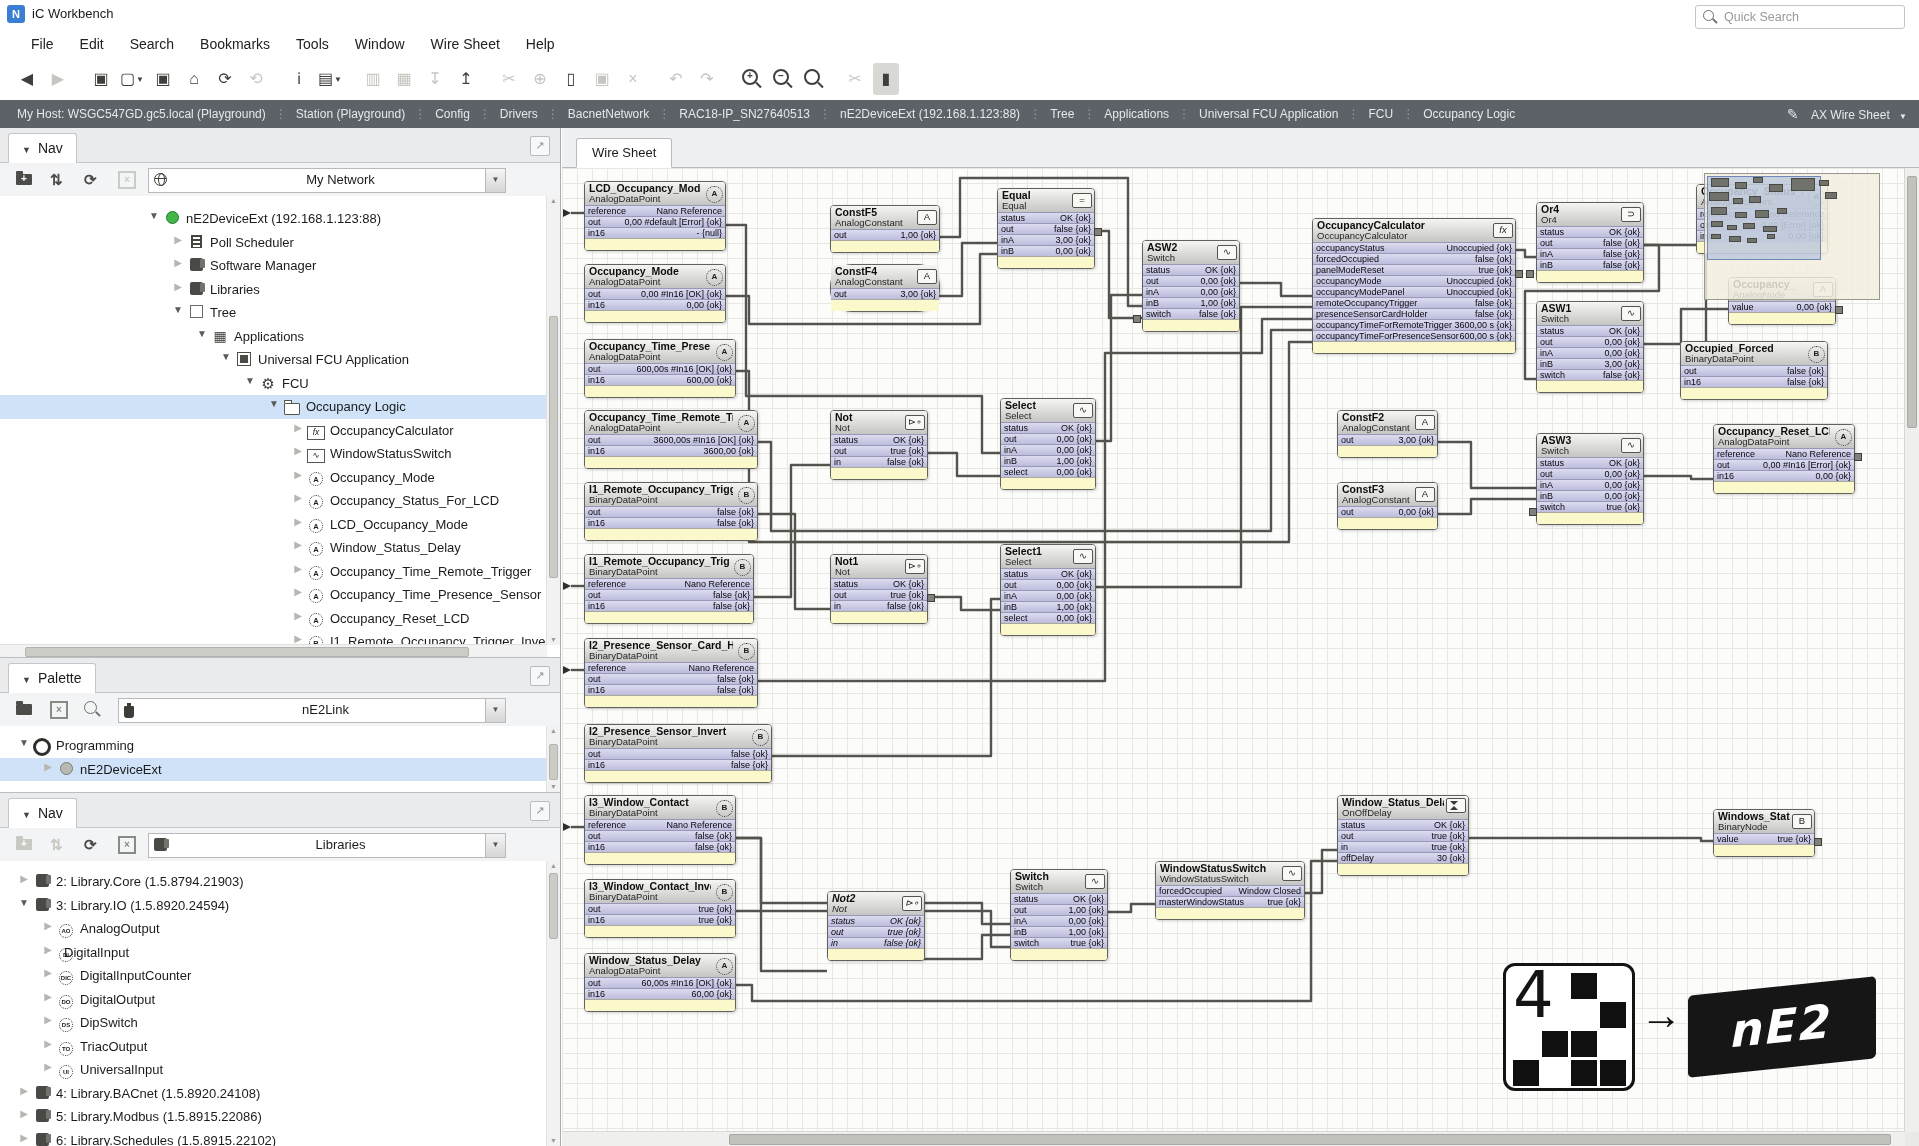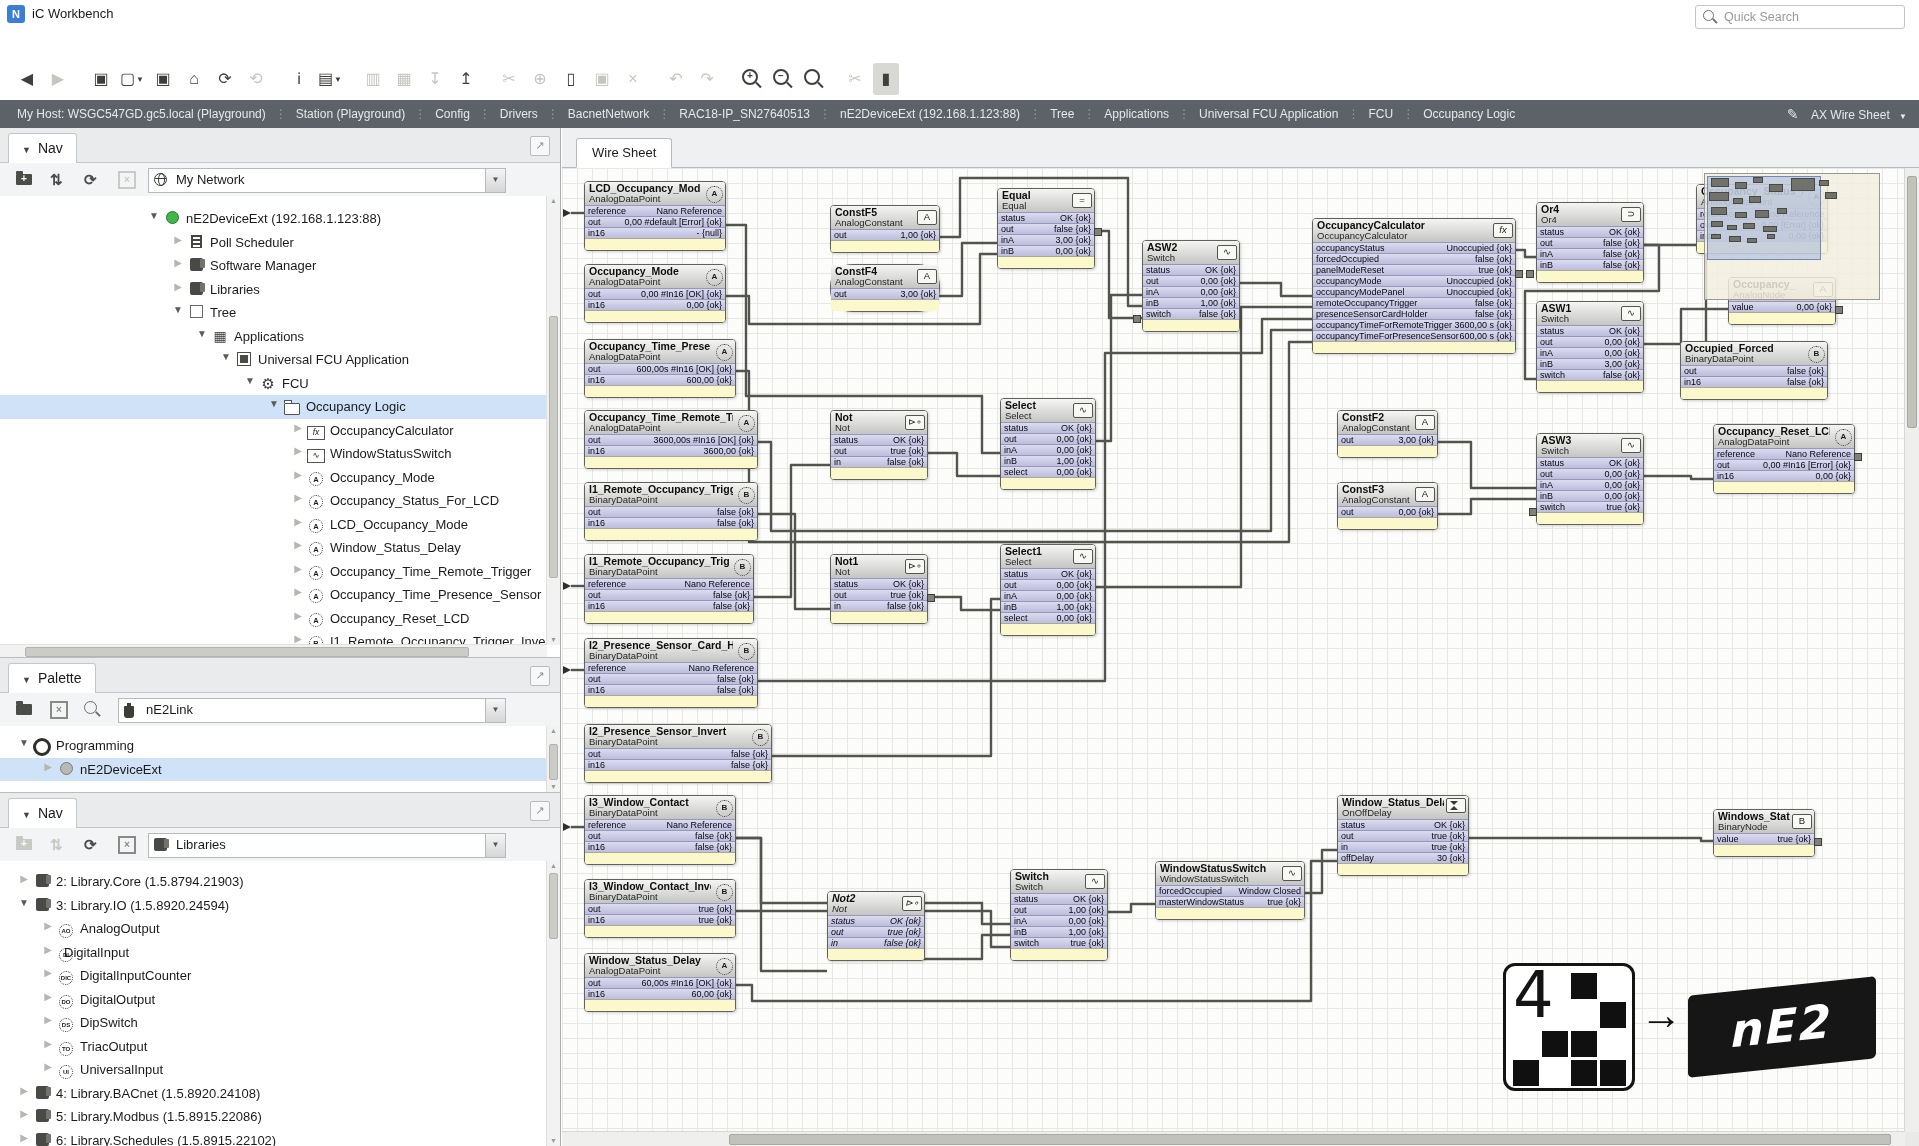--- a/index.html
+++ b/index.html
@@ -43,21 +43,21 @@
   #pane-nav1{top:128px;height:530px;border-bottom:1px solid #b9bec2;}
   #pane-palette{top:658px;height:135px;border-bottom:1px solid #b9bec2;}
   #pane-nav2{top:793px;height:353px;}
   .phead{position:relative;height:34px;background:#e9ebed;border-bottom:1px solid #c3c7cb;}
   .ptab{position:absolute;left:8px;top:5px;height:29px;background:#fff;border:1px solid #c3c7cb;border-bottom:none;border-radius:3px 3px 0 0;padding:0 13px;line-height:29px;font-size:14px;}
   .ptab .car{font-size:9px;color:#444;margin-right:7px;}
   .p-exp{position:absolute;right:10px;top:8px;width:18px;height:18px;border:1px solid #b9bdc1;color:#8f9396;text-align:center;line-height:17px;font-size:11px;border-radius:2px;background:#f7f8f9;}
   .ptools{position:relative;height:34px;background:#f3f4f6;}
   .ptool{position:absolute;top:8px;}
   .pdd{position:absolute;top:5px;height:23px;background:#fff;border:1px solid #b6babd;}
-  .pdd .val{display:block;margin-left:27px;font-size:13px;line-height:22px;white-space:nowrap;}
+  .pdd .val{display:block;margin-left:27px;font-size:13px;line-height:22px;white-space:nowrap;text-align:center;}
   .pdd .ddbtn{position:absolute;right:0;top:0;bottom:0;width:19px;background:linear-gradient(#f5f5f5,#d6d6d6);border-left:1px solid #b6babd;text-align:center;font-size:8px;line-height:22px;color:#555;}
   .pdd .dicon{position:absolute;left:5px;top:4px;}
   .tbody{position:absolute;left:0;right:0;overflow:hidden;background:#fff;}
   .trow{height:23.5px;position:relative;white-space:nowrap;}
   .trow.sel{background:#cfe2f7;}
   .tar{position:absolute;top:3px;font-size:10px;color:#5a5a56;width:12px;text-align:center;}
   .tar.closed{color:#b7b7b1;}
   .tic{position:absolute;top:4px;width:18px;text-align:center;}
   .tlb{position:absolute;top:0;line-height:23.5px;font-size:13px;}
   
@@ -143,20 +143,21 @@
 
 <div id="app">
   <div id="titlebar">
     <span id="appicon">N</span>
     <span id="apptitle">iC Workbench</span>
     <span class="wctl" style="right:92px">—</span>
     <span class="wctl" style="right:46px">□</span>
     <span class="wctl" style="right:0">×</span>
   </div>
 
+  <div id="menubar"><span class="menu-item">File</span><span class="menu-item">Edit</span><span class="menu-item">Search</span><span class="menu-item">Bookmarks</span><span class="menu-item">Tools</span><span class="menu-item">Window</span><span class="menu-item">Wire Sheet</span><span class="menu-item">Help</span></div>
   <div id="qsearch">
     <span class="mag"></span>
     <input placeholder="Quick Search" style="">
   </div>
 
   <div id="toolbar"><span class="tbtn">◀</span><span class="tbtn dis">▶</span><span class="tbtn" style="margin-left: 12px;">▣</span><span class="tbtn">▢<span class="tdd">▼</span></span><span class="tbtn">▣</span><span class="tbtn">⌂</span><span class="tbtn">⟳</span><span class="tbtn dis">⟲</span><span class="tbtn" style="margin-left: 12px;">ℹ</span><span class="tbtn">▤<span class="tdd">▼</span></span><span class="tbtn dis" style="margin-left: 12px;">▥</span><span class="tbtn dis">▦</span><span class="tbtn dis">↧</span><span class="tbtn">↥</span><span class="tbtn dis" style="margin-left: 12px;">✂</span><span class="tbtn dis">⊕</span><span class="tbtn">▯</span><span class="tbtn dis">▣</span><span class="tbtn dis">×</span><span class="tbtn dis" style="margin-left: 12px;">↶</span><span class="tbtn dis">↷</span><span class="tbtn" style="margin-left: 12px;"><span class="tmag" data-g="+"></span></span><span class="tbtn"><span class="tmag" data-g="−"></span></span><span class="tbtn"><span class="tmag" data-g=""></span></span><span class="tbtn dis" style="margin-left: 12px;">✂</span><span class="tbtn active">▮</span></div>
 
   <div id="breadcrumb">
     <span id="bc-items"><span class="bc-item">My Host: WSGC547GD.gc5.local (Playground)</span><span class="bc-sep">⋮</span><span class="bc-item">Station (Playground)</span><span class="bc-sep">⋮</span><span class="bc-item">Config</span><span class="bc-sep">⋮</span><span class="bc-item">Drivers</span><span class="bc-sep">⋮</span><span class="bc-item">BacnetNetwork</span><span class="bc-sep">⋮</span><span class="bc-item">RAC18-IP_SN27640513</span><span class="bc-sep">⋮</span><span class="bc-item">nE2DeviceExt (192.168.1.123:88)</span><span class="bc-sep">⋮</span><span class="bc-item">Tree</span><span class="bc-sep">⋮</span><span class="bc-item">Applications</span><span class="bc-sep">⋮</span><span class="bc-item">Universal FCU Application</span><span class="bc-sep">⋮</span><span class="bc-item">FCU</span><span class="bc-sep">⋮</span><span class="bc-item">Occupancy Logic</span></span>
     <span id="bc-right">

